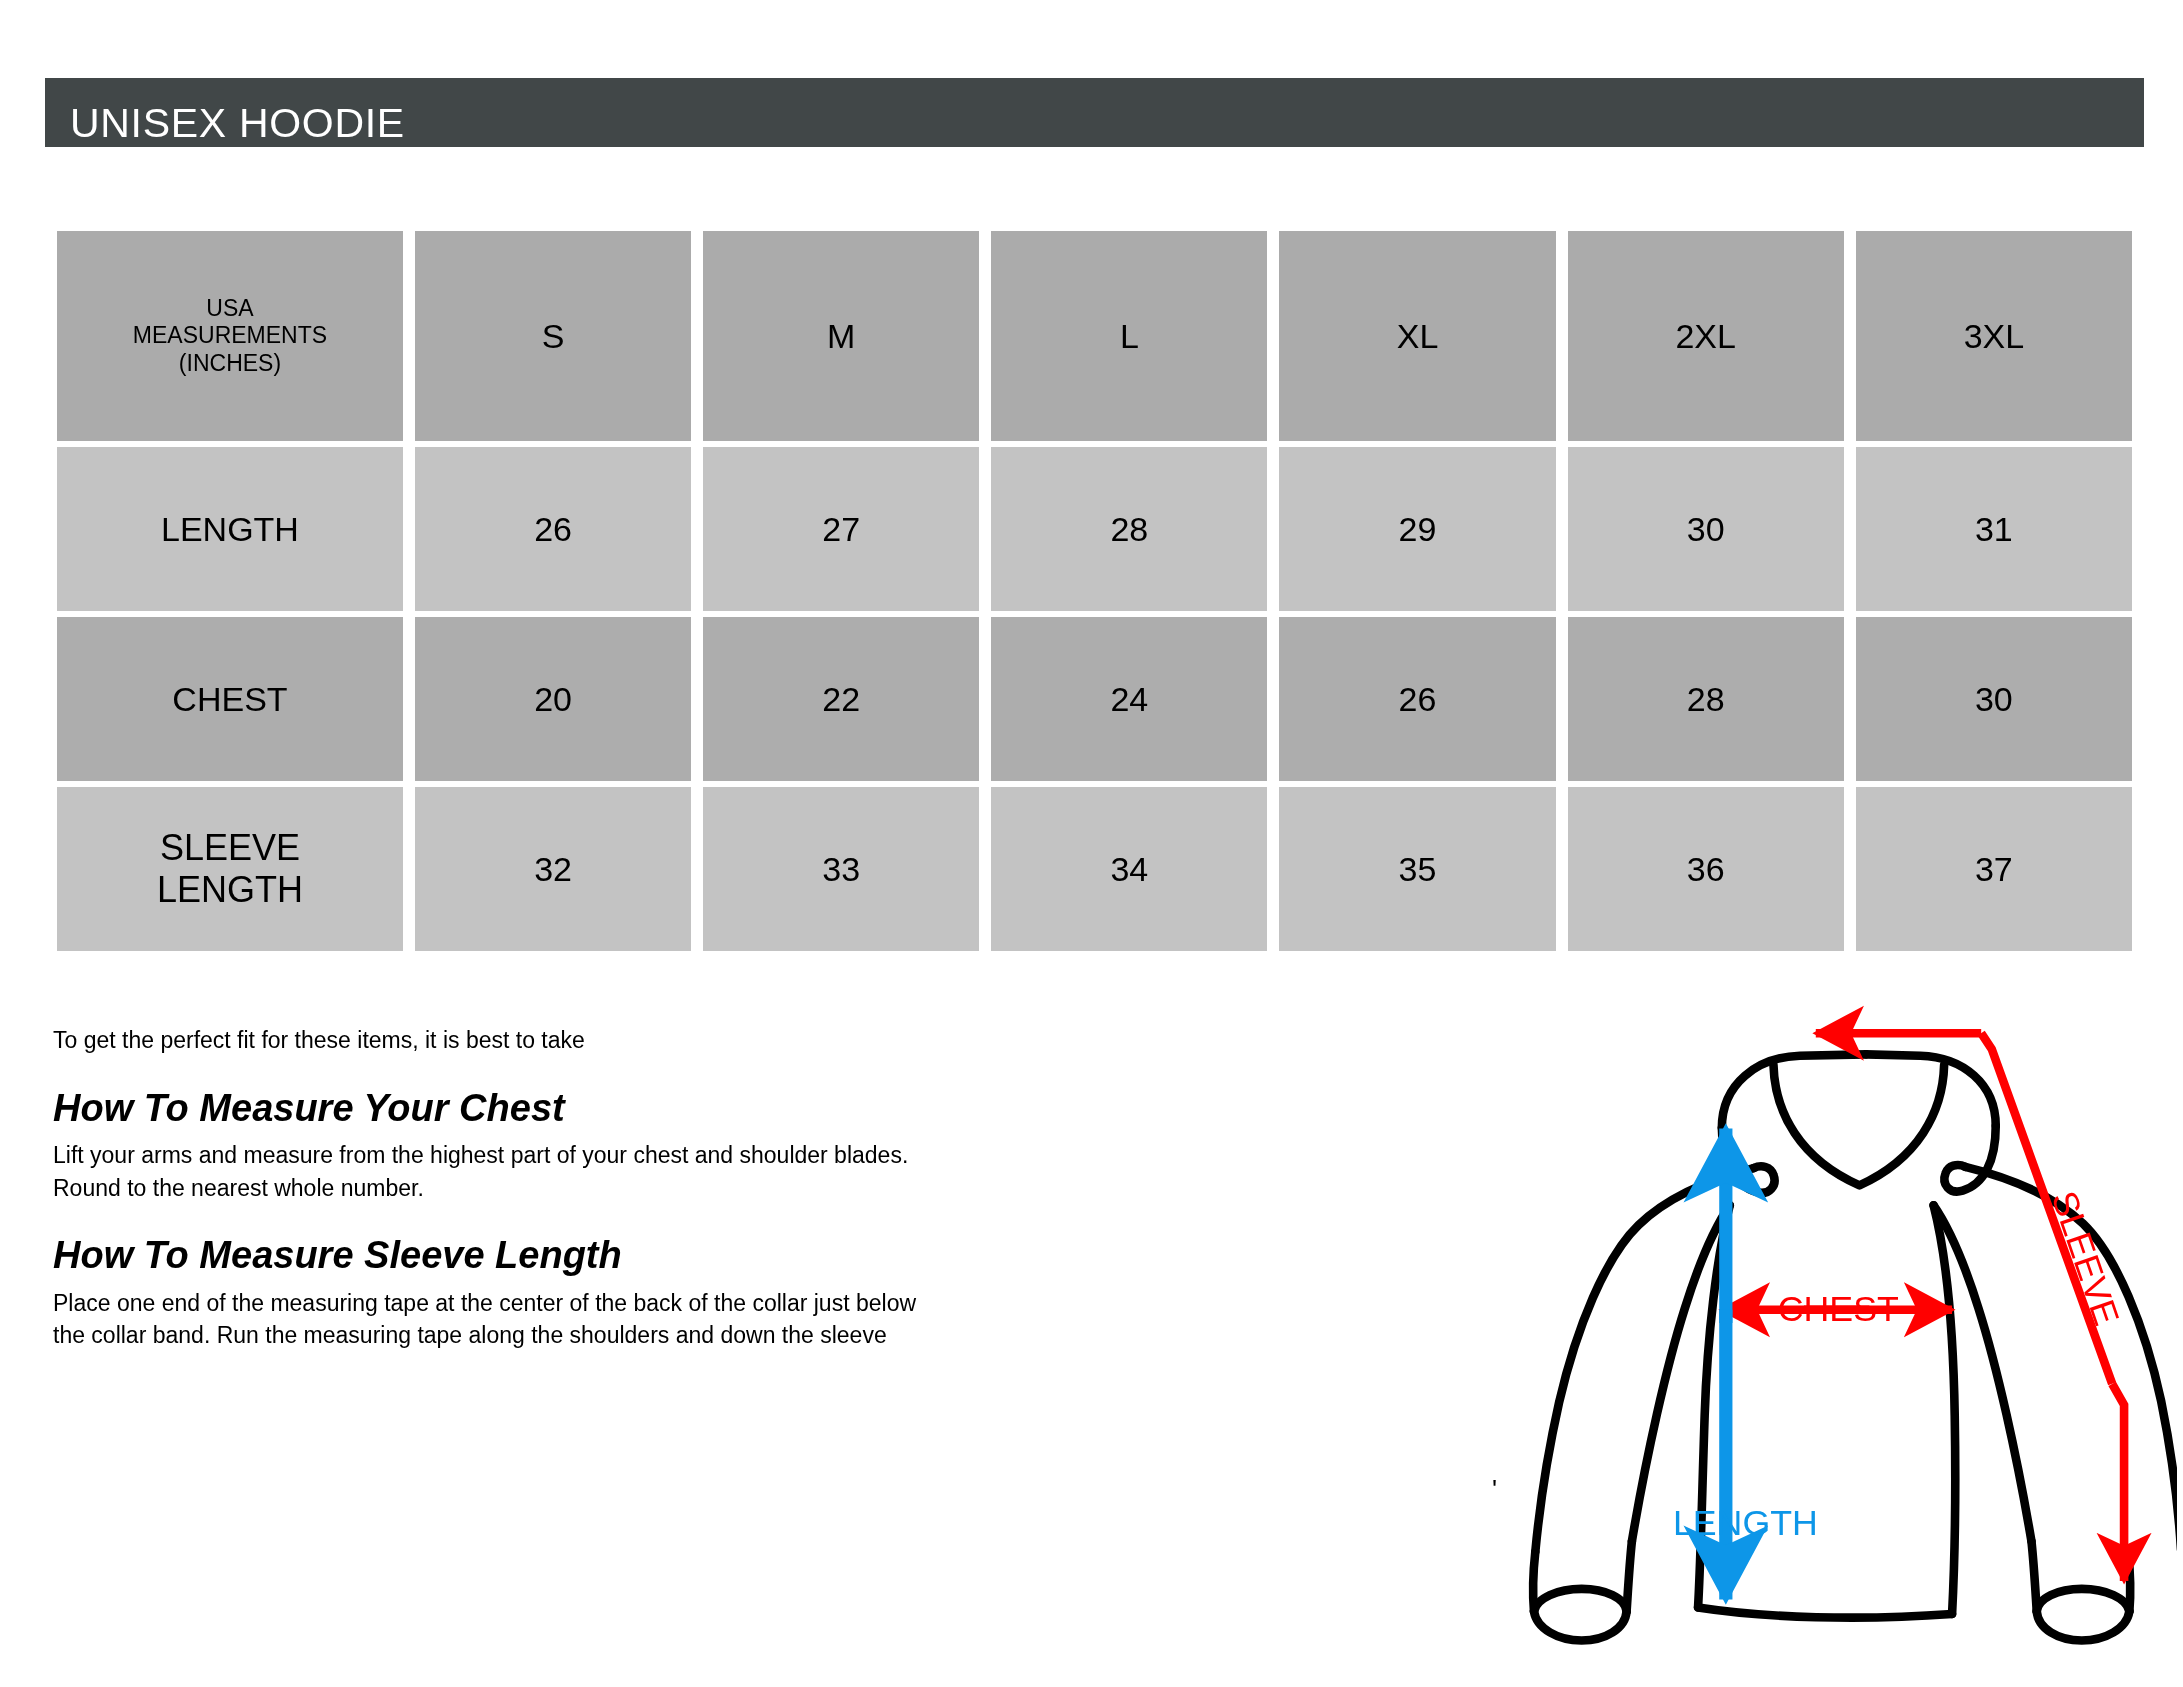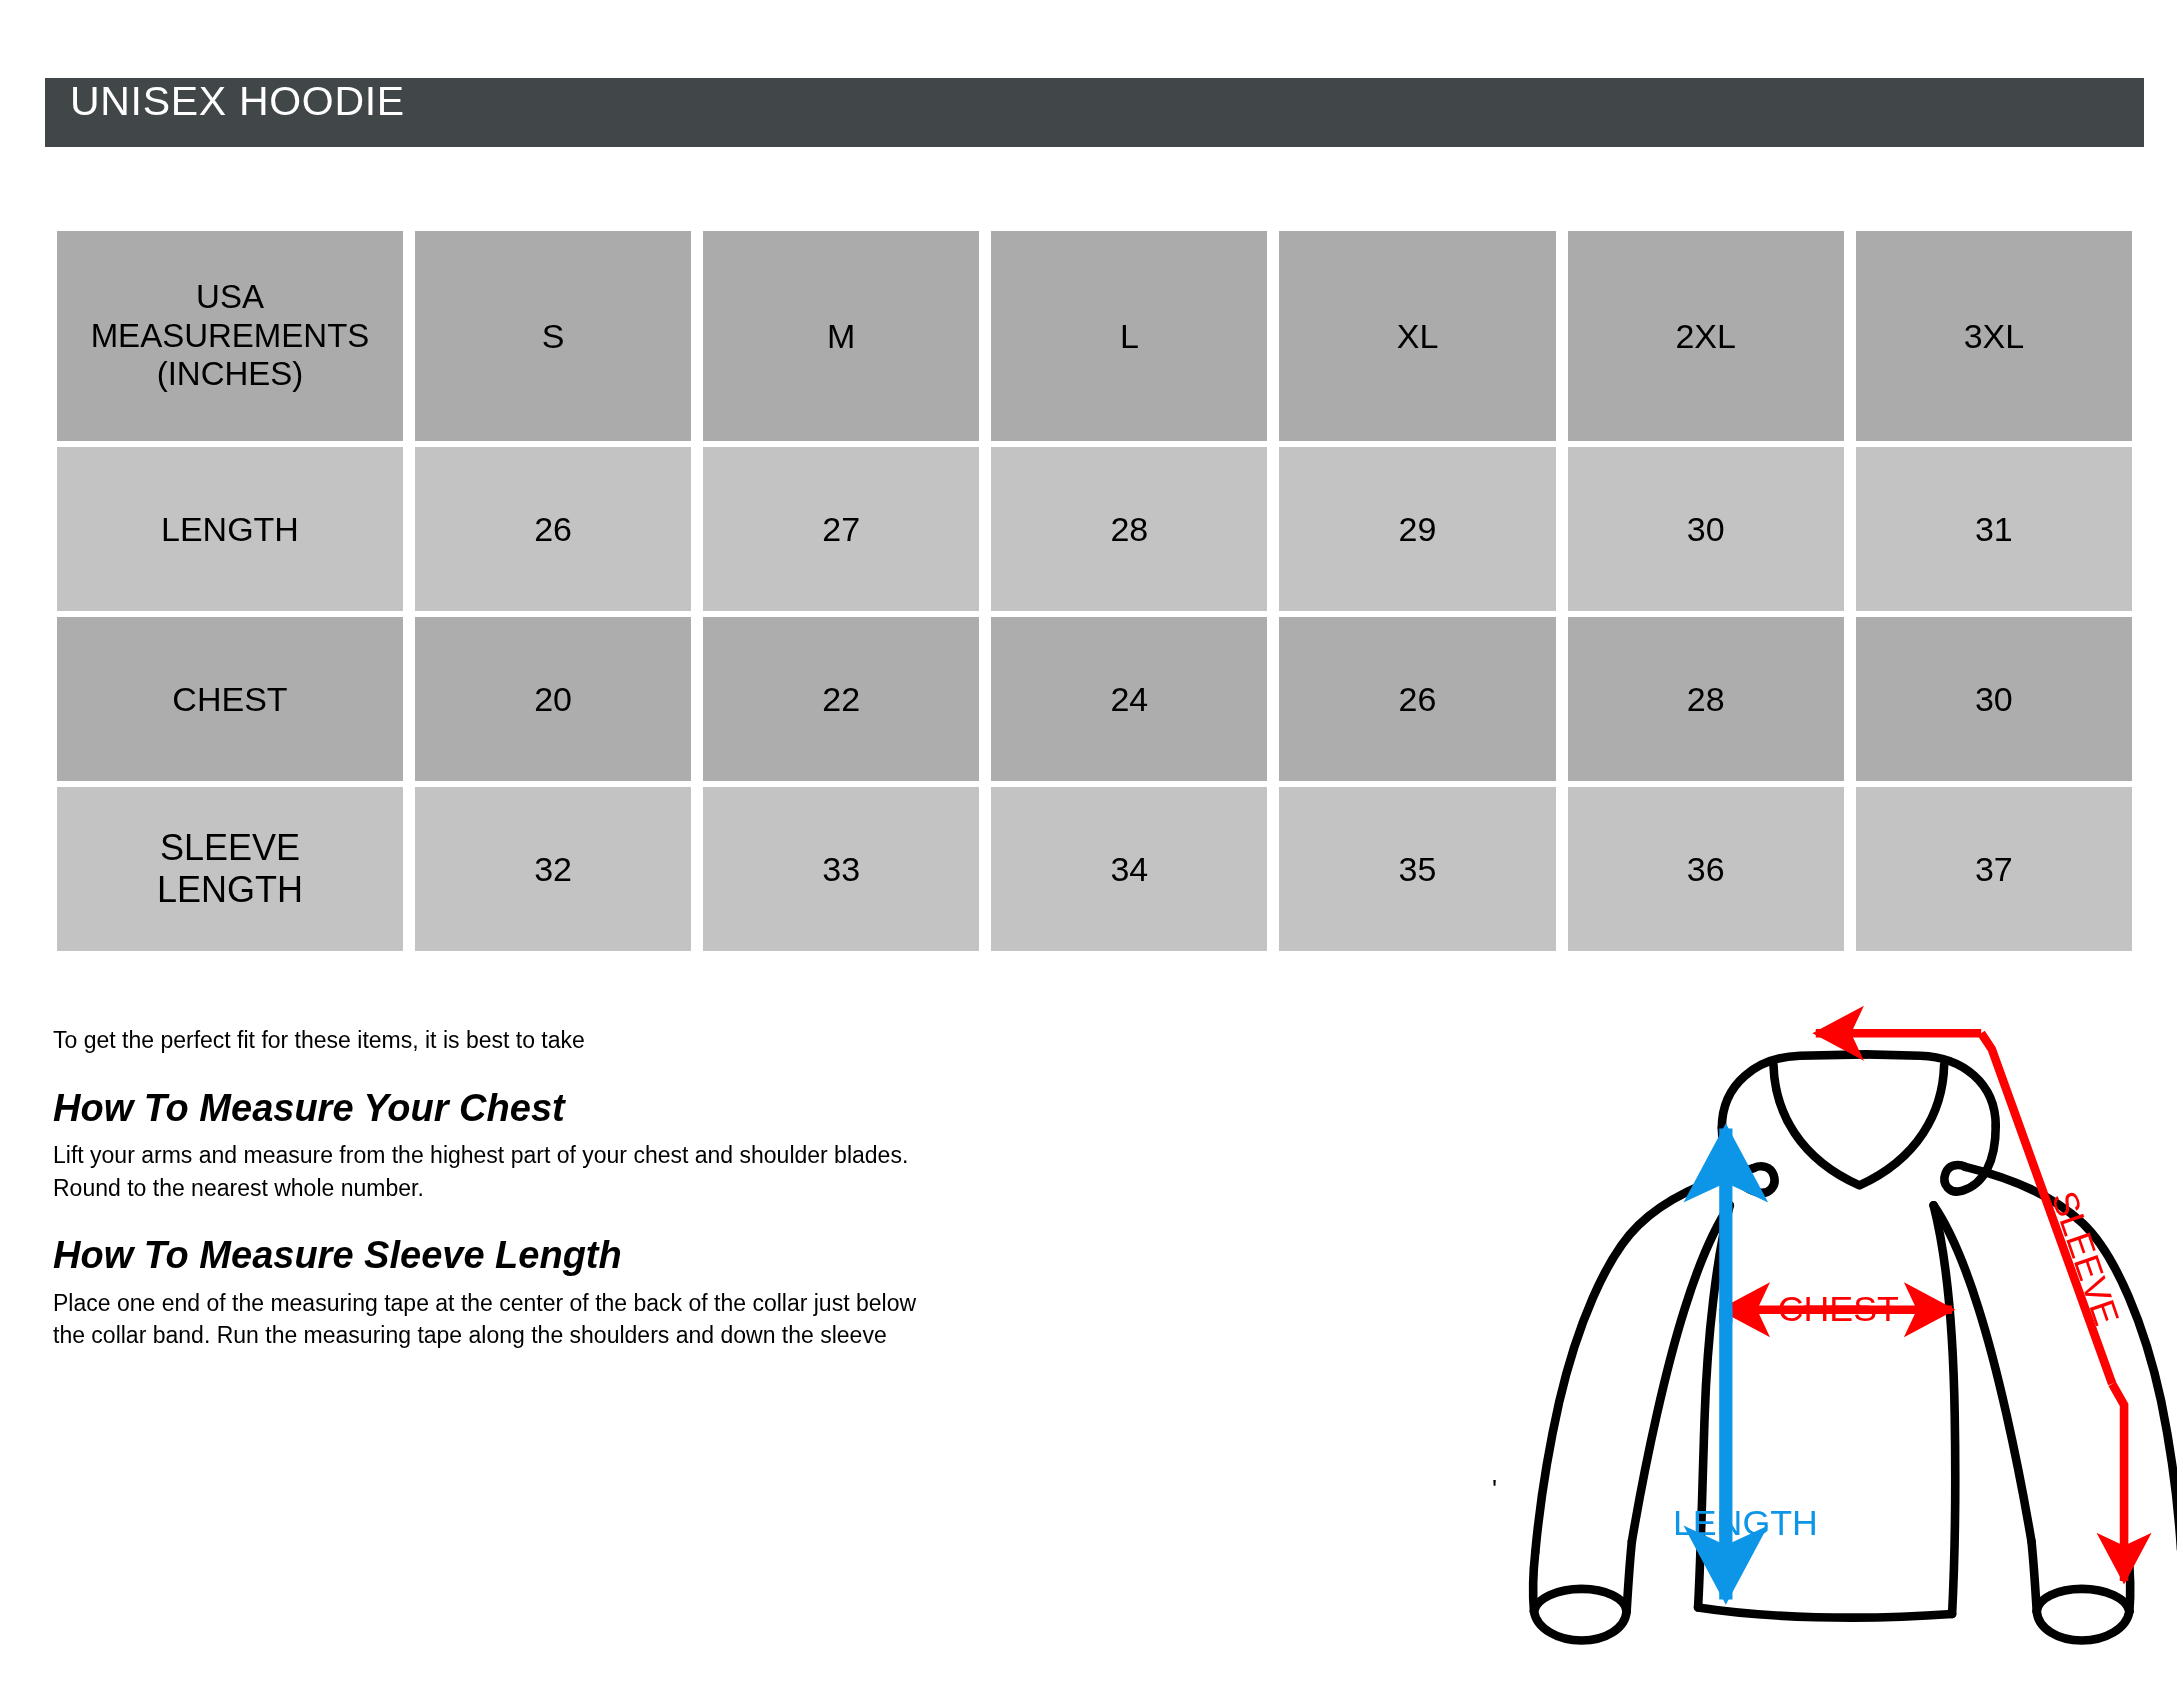--- a/index.html
+++ b/index.html
@@ -18,21 +18,21 @@
 
   
   #title-bar {
     position: absolute;
     left: 45px;
     top: 78px;
     width: 2099px;
     height: 69px;
     background: #414748;
     display: flex;
-    align-items: flex-start;
+    align-items: flex-end;
   }
   #title-text {
     color: #ffffff;
     font-size: 41px;
     letter-spacing: 0.7px;
     padding-left: 25px;
     font-weight: 400;
     white-space: nowrap;
   }
 
@@ -54,21 +54,21 @@
     line-height: 1.18;
     font-weight: 400;
   }
   #size-table .c-label { width: 337px; }
   #size-table .c-size  { width: 269px; }
 
   tr.row-head td { background: #ababab; height: 210px; }
   tr.row-a td    { background: #c3c3c3; height: 164px; }
   tr.row-b td    { background: #adadad; height: 164px; }
 
-  .head-label { font-size: 33px; }
+  .head-label { font-size: 23px; }
   .head-size  { font-size: 44px; }
   .row-label  { font-size: 36px; }
   .row-value  { font-size: 34px; }
 
   
   #copy {
     position: absolute;
     left: 53px;
     top: 1024px;
     width: 1469px;

